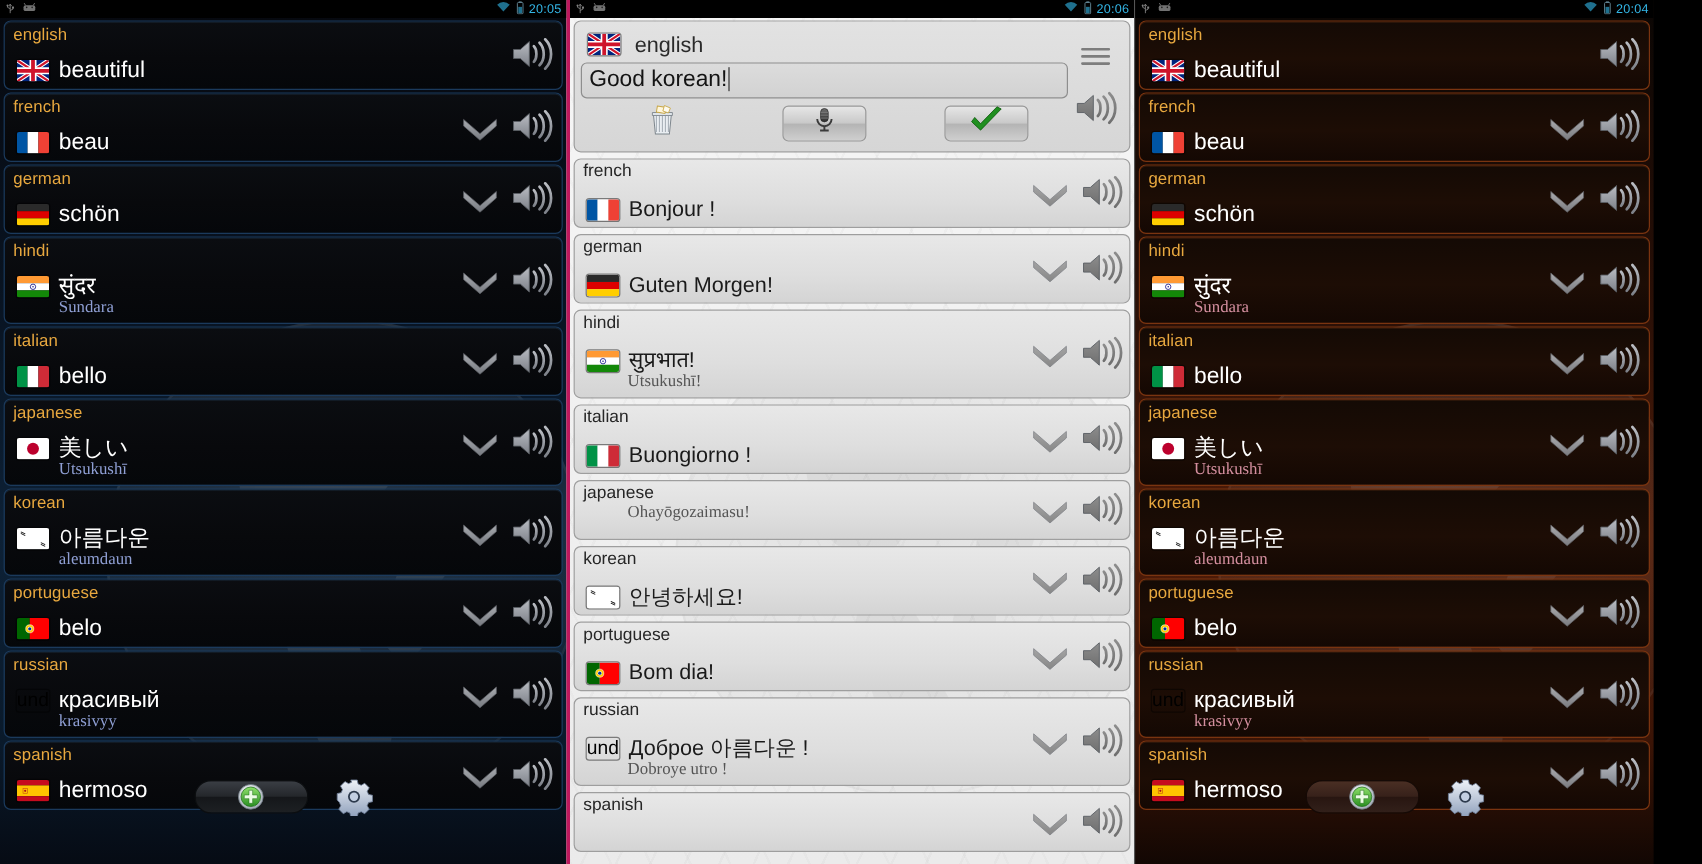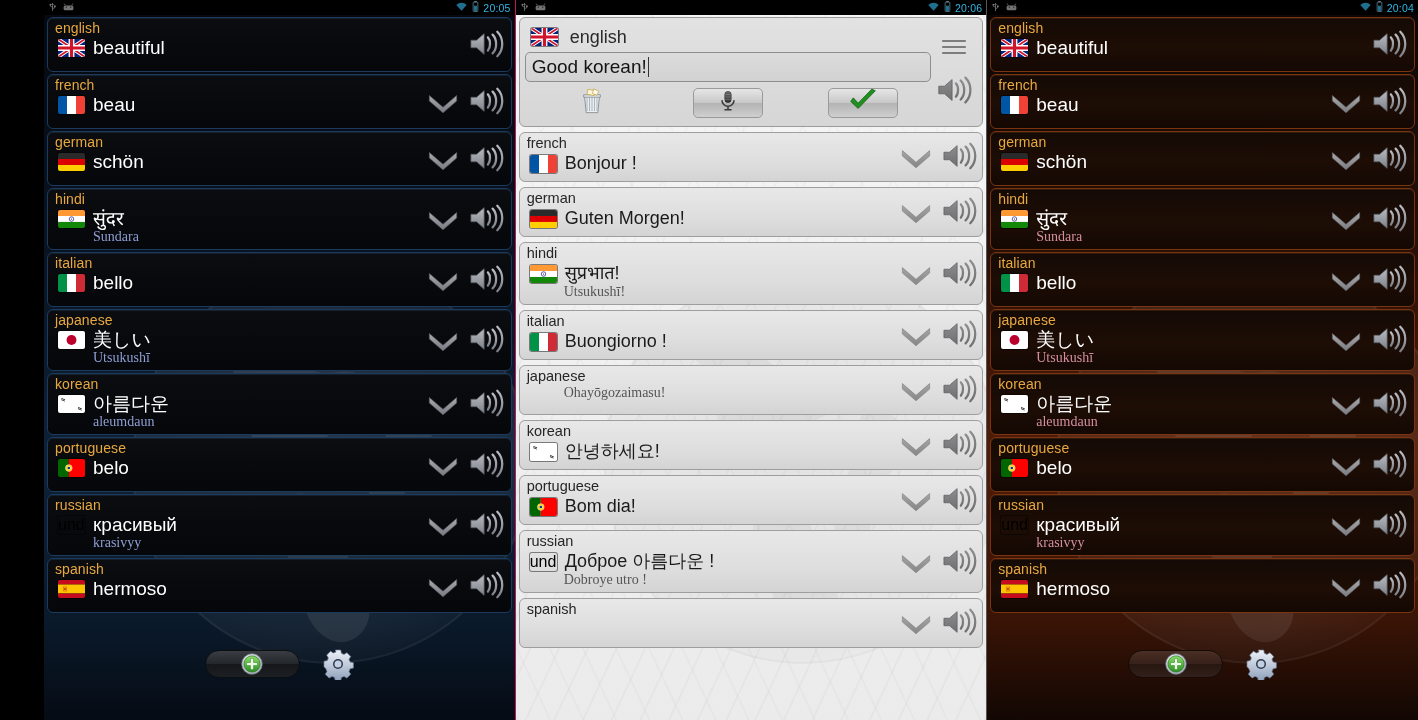--- a/index.html
+++ b/index.html
@@ -2,26 +2,26 @@
 <html><head>
 <meta charset="utf-8">
 <style>
   * { box-sizing: border-box; margin: 0; padding: 0; }
   html, body {
     width: 1418px; height: 720px;
     overflow: hidden;
     font-family: "Liberation Sans", sans-serif;
     background: #000;
   }
-  .screens { display: flex; width: 1418px; height: 720px; padding-left: 44px; }
+  .screens { display: flex; width: 1418px; height: 720px; }
 
   
   .panel { position: relative; height: 720px; overflow: hidden; }
   .panel.dark  { width: 472px; background: linear-gradient(180deg,#06080e 0%,#091524 38%,#0d2136 62%,#0a1a2b 86%,#060b14 100%); }
-  .panel.light { width: 474px; background: #f2f2f2; border-left: 1px solid #be185d; border-right: 1px solid #555; }
+  .panel.light { width: 474px; background: #f2f2f2; border-left: 3px solid #be185d; border-right: 1px solid #555; }
   .panel.warm  { width: 432px; background: linear-gradient(180deg,#0a0604 0%,#2a1007 36%,#501c08 62%,#3a1406 86%,#120703 100%); }
 
   
   .globe {
     position: absolute; left: 50%; top: 250px;
     width: 430px; height: 430px; transform: translateX(-38%);
     pointer-events: none;
   }
   .globe svg { width: 100%; height: 100%; }
 
@@ -59,21 +59,21 @@
     border: 1px solid #7a3410;
     box-shadow: inset 0 1px 0 rgba(190,100,40,.18);
   }
   .row .col-main { flex: 1 1 auto; min-width: 0; }
   .lang {
     font-size: 14px; color: #e8a33d; line-height: 16px;
     padding-left: 3px; letter-spacing: .1px;
   }
   .dark .lang { color: #e8a83f; }
   .warm .lang { color: #e8a83f; }
-  .wordline { display: flex; align-items: center; gap: 8px; margin-top: 1px; padding-left: 6px; }
+  .wordline { display: flex; align-items: center; gap: 8px; margin-top: 12px; padding-left: 6px; }
   .flag { width: 27px; height: 18px; flex: 0 0 27px; border-radius: 2px; overflow: hidden; box-shadow: 0 0 0 1px rgba(0,0,0,.45); }
   .flag svg { display:block; width: 100%; height: 100%; }
   .word { font-size: 19px; color: #fff; line-height: 22px; white-space: nowrap; }
   .translit {
     font-family: "Liberation Serif", serif;
     font-size: 14px; line-height: 16px;
     padding-left: 41px; margin-top: -1px;
   }
   .dark .translit { color: #8f9fd4; }
   .warm .translit { color: #d48f9f; }

